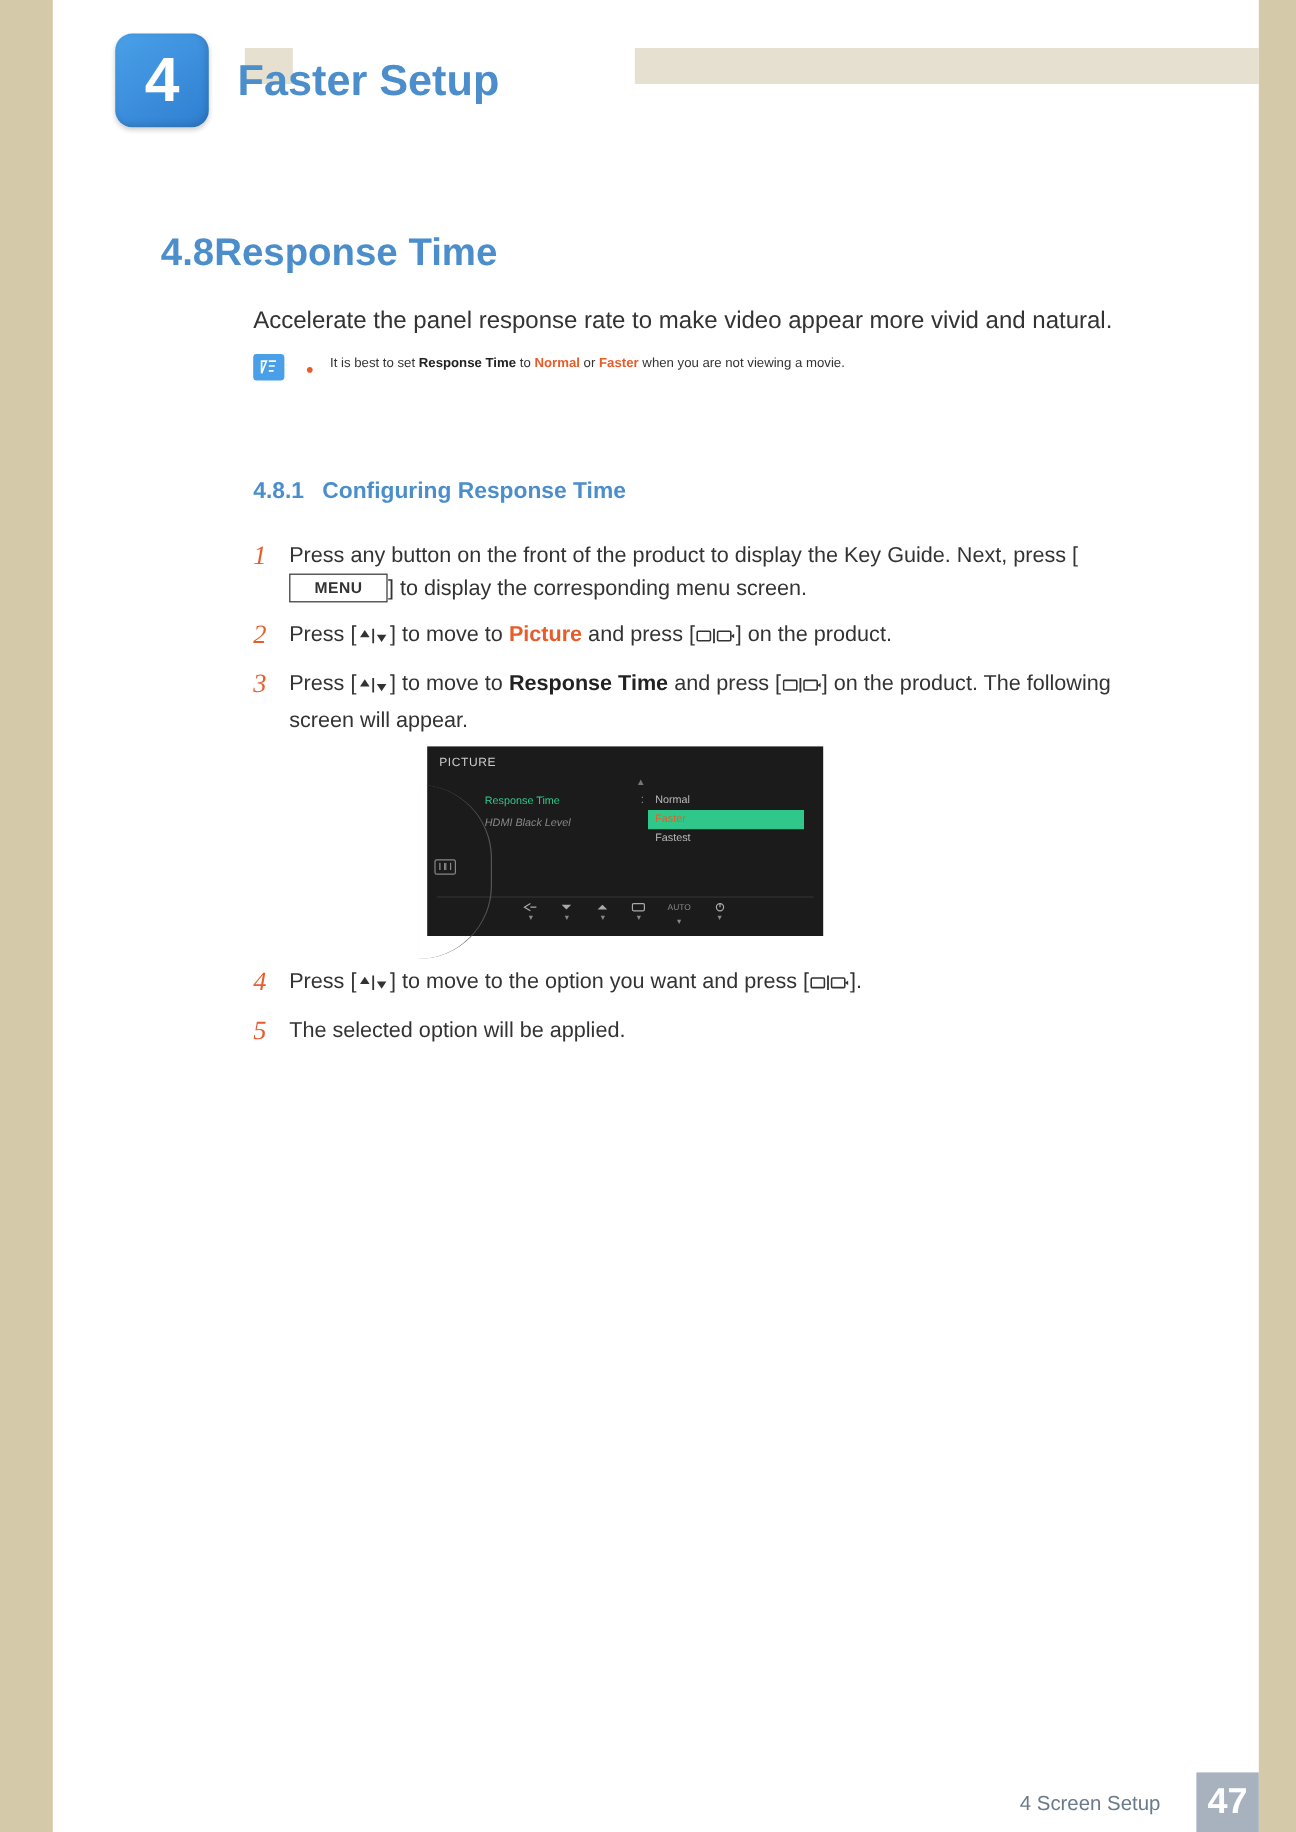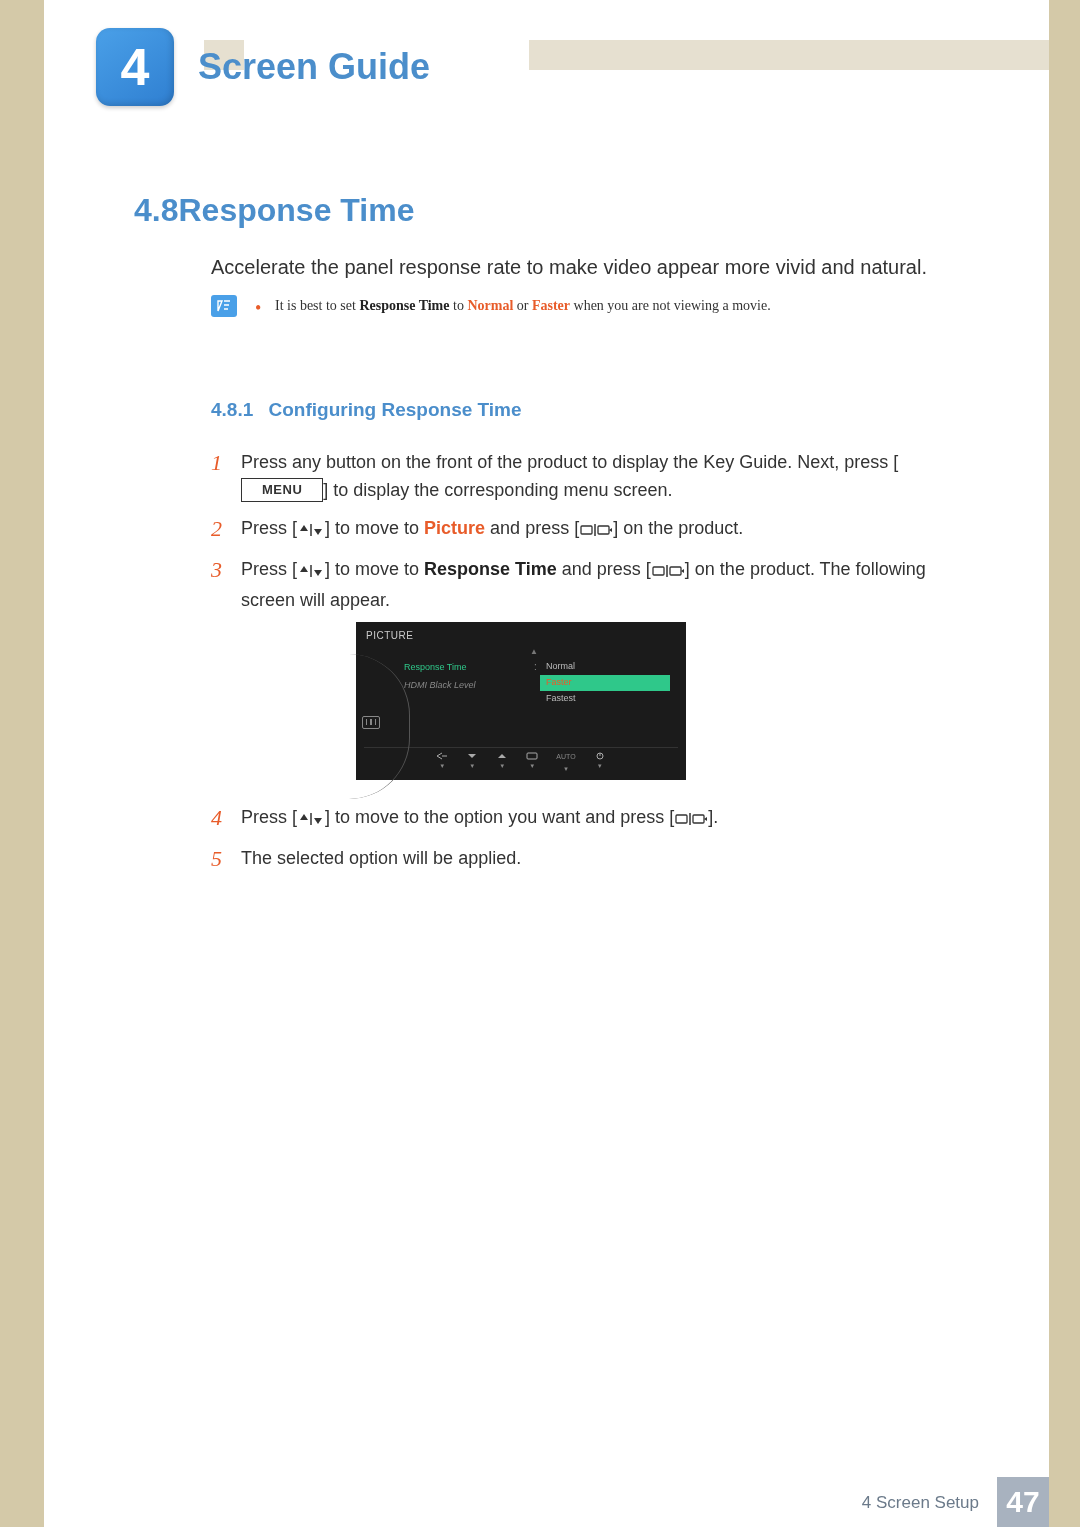--- a/index.html
+++ b/index.html
@@ -106,25 +106,24 @@
     background: #4aa0e8;
     border-radius: 3px;
     flex-shrink: 0;
     display:flex;align-items:center;justify-content:center;
   }
   .note-icon svg { width:16px; height:14px; }
   .note-list { list-style: none; flex: 1; }
   .note-list li {
     position: relative;
     padding-left: 20px;
-    font-size: 14px;
+    font-size: 11px;
     color: #333;
     line-height: 1.55;
     margin-bottom: 4px;
-    font-family: Liberation Serif, serif;
   }
   .note-list li::before {
     content: "•";
     position: absolute;
     left: 0;
     color: #e85c2a;
     font-size: 18px;
   }
   .hl-orange { color: #e85c2a; font-weight: bold; }
   .hl-bold { font-weight: bold; color: #222; }
@@ -268,21 +267,21 @@
   
   .footer {
     position: absolute;
     bottom: 0;
     left: 0;
     right: 0;
     height: 50px;
   }
   .footer-label {
     position: absolute;
-    right: 70px;
+    right: 82px;
     bottom: 14px;
     font-size: 17px;
     color: #6b7a8a;
   }
   .page-num-box {
     position: absolute;
     right: 0;
     bottom: 0;
     width: 52px;
     height: 50px;
@@ -297,21 +296,21 @@
 </style>
 </head>
 <body>
 
 <div class="page">
   <div class="band-left"></div>
   <div class="band-right"></div>
 
   <div class="chapter-bar">
     <div class="chapter-badge">4</div>
-    <div class="chapter-title">Screen Guide</div>
+    <div class="chapter-title">Faster Setup</div>
   </div>
 
   <div class="section-heading">
     <span class="section-num">4.8</span>
     <span class="section-title">Response Time</span>
   </div>
 
   <div class="intro-text">Accelerate the panel response rate to make video appear more vivid and natural.</div>
 
   <div class="note-block">

